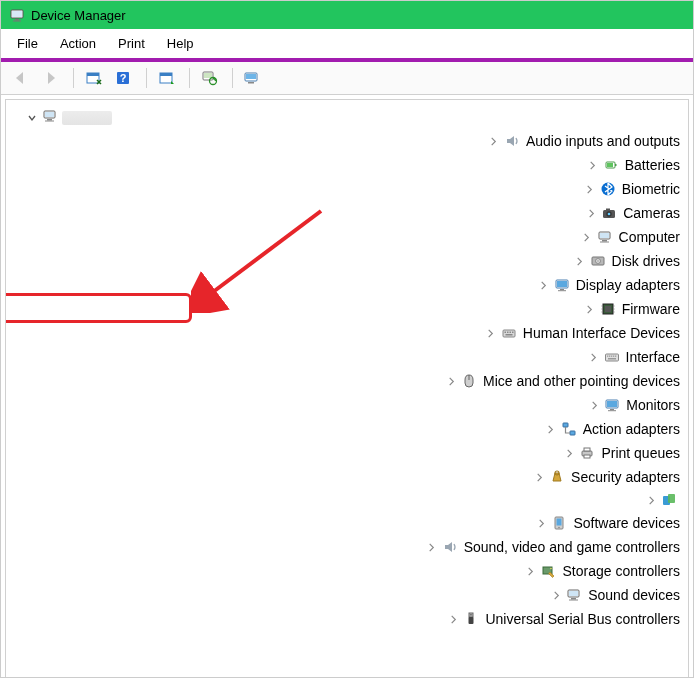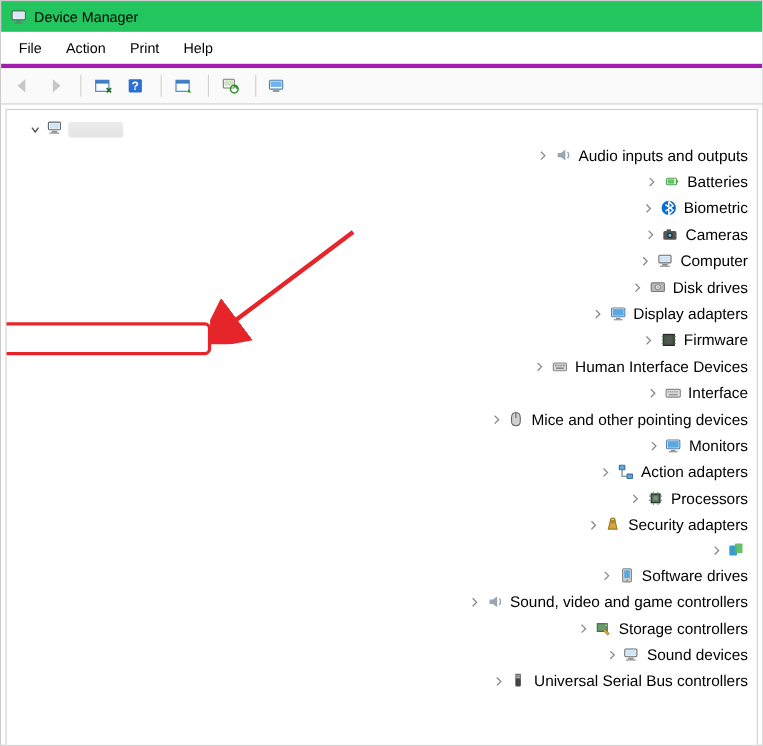--- a/index.html
+++ b/index.html
@@ -417,41 +417,34 @@
         </span>
         <span class="node-icon">
           <svg width="16" height="16" viewBox="0 0 16 16">
             <rect x="2" y="2" width="5" height="4" rx="0.5" fill="#5aa8e0" stroke="#3a6fa0"></rect>
             <rect x="9" y="10" width="5" height="4" rx="0.5" fill="#5aa8e0" stroke="#3a6fa0"></rect>
             <path d="M4.5 6 L4.5 12 L9 12" fill="none" stroke="#888" stroke-width="1.2"></path>
           </svg>
         </span>
         <span class="node-label">Action adapters</span>
       </div>
-      <div class="tree-node" id="node-processors">
-        <span class="expander">
-          <svg width="9" height="9" viewBox="0 0 10 10">
-            <path d="M3 1 L7 5 L3 9" fill="none" stroke="#888" stroke-width="1.3"></path>
-          </svg>
-        </span>
-        <span class="node-icon">
-          <svg width="16" height="16" viewBox="0 0 16 16">
-            <rect x="4" y="4" width="8" height="8" fill="#4a7a4a" stroke="#222"></rect>
-            <rect x="6" y="6" width="4" height="4" fill="#888"></rect>
-            <line x1="4" y1="6" x2="2" y2="6" stroke="#888"></line>
-            <line x1="4" y1="10" x2="2" y2="10" stroke="#888"></line>
-            <line x1="12" y1="6" x2="14" y2="6" stroke="#888"></line>
-            <line x1="12" y1="10" x2="14" y2="10" stroke="#888"></line>
-            <line x1="6" y1="4" x2="6" y2="2" stroke="#888"></line>
-            <line x1="10" y1="4" x2="10" y2="2" stroke="#888"></line>
-            <line x1="6" y1="12" x2="6" y2="14" stroke="#888"></line>
-            <line x1="10" y1="12" x2="10" y2="14" stroke="#888"></line>
-          </svg>
-        </span>
-        <span class="node-label">Processors</span>
+      <div class="tree-node" id="node-printq">
+        <span class="expander">
+          <svg width="9" height="9" viewBox="0 0 10 10">
+            <path d="M3 1 L7 5 L3 9" fill="none" stroke="#888" stroke-width="1.3"></path>
+          </svg>
+        </span>
+        <span class="node-icon">
+          <svg width="16" height="16" viewBox="0 0 16 16">
+            <rect x="3" y="6" width="10" height="5" rx="1" fill="#c8c8c8" stroke="#777"></rect>
+            <rect x="5" y="3" width="6" height="3" fill="#fff" stroke="#777"></rect>
+            <rect x="5" y="10" width="6" height="3" fill="#fff" stroke="#777"></rect>
+          </svg>
+        </span>
+        <span class="node-label">Print queues</span>
       </div>
       <div class="tree-node" id="node-security">
         <span class="expander">
           <svg width="9" height="9" viewBox="0 0 10 10">
             <path d="M3 1 L7 5 L3 9" fill="none" stroke="#888" stroke-width="1.3"></path>
           </svg>
         </span>
         <span class="node-icon">
           <svg width="16" height="16" viewBox="0 0 16 16">
             <path d="M6 4 L10 4 L12 12 L4 12 Z" fill="#d4a63a" stroke="#a07a20"></path>
@@ -479,21 +472,21 @@
             <path d="M3 1 L7 5 L3 9" fill="none" stroke="#888" stroke-width="1.3"></path>
           </svg>
         </span>
         <span class="node-icon">
           <svg width="16" height="16" viewBox="0 0 16 16">
             <rect x="4" y="2" width="8" height="12" rx="1" fill="#cfcfcf" stroke="#888"></rect>
             <rect x="5.5" y="3.5" width="5" height="7" fill="#5aa8e0"></rect>
             <circle cx="8" cy="12.5" r="0.8" fill="#888"></circle>
           </svg>
         </span>
-        <span class="node-label">Software drives</span>
+        <span class="node-label">Software devices</span>
       </div>
       <div class="tree-node" id="node-sound">
         <span class="expander">
           <svg width="9" height="9" viewBox="0 0 10 10">
             <path d="M3 1 L7 5 L3 9" fill="none" stroke="#888" stroke-width="1.3"></path>
           </svg>
         </span>
         <span class="node-icon">
           <svg width="16" height="16" viewBox="0 0 16 16">
             <path d="M3 6 L6 6 L10 3 L10 13 L6 10 L3 10 Z" fill="#9aa6b2"></path>

